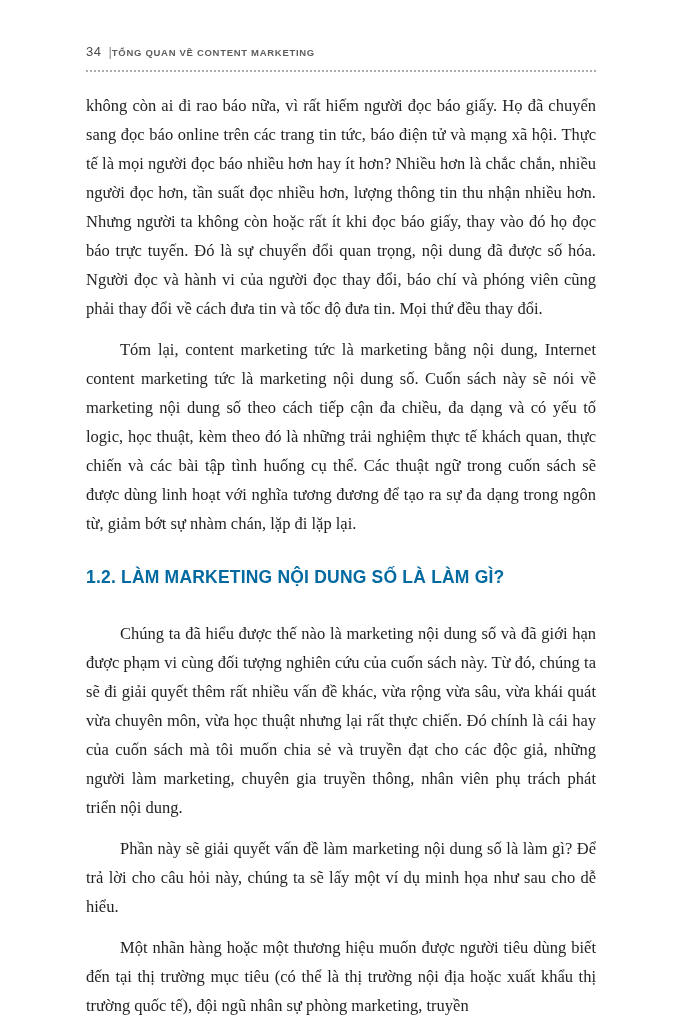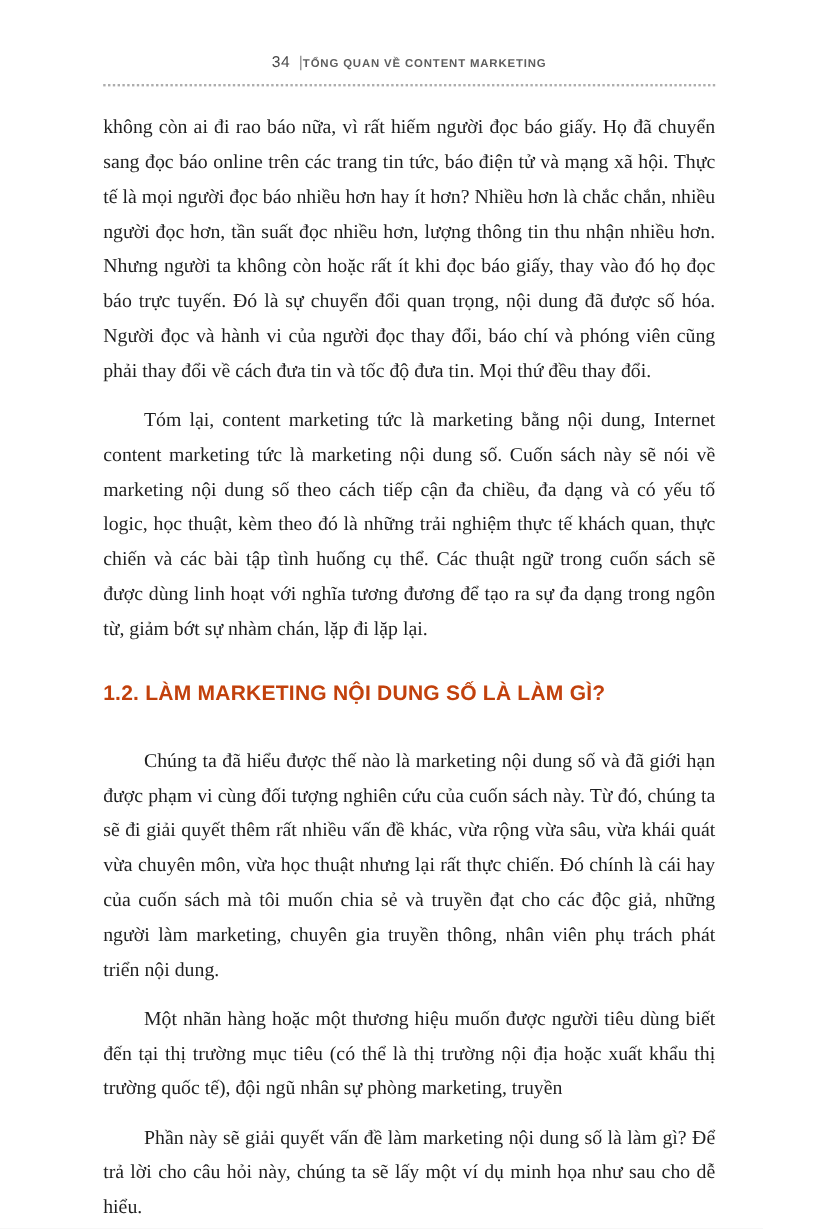--- a/index.html
+++ b/index.html
@@ -13,21 +13,21 @@
     height: 1024px;
     margin: 0 auto;
     background: #ffffff;
     box-sizing: border-box;
     padding: 44px 84px 0 86px;
     overflow: hidden;
     font-family: "Liberation Serif", serif;
   }
   .page-header {
     display: flex;
-    justify-content: center;
+    justify-content: flex-start;
     align-items: baseline;
     font-family: "Liberation Sans", sans-serif;
   }
   .page-number-group {
     display: flex;
     align-items: baseline;
     gap: 7px;
   }
   .page-number {
     font-size: 13px;
@@ -60,21 +60,21 @@
   .body-text p {
     margin: 12px 0 5px 0;
   }
   .body-text p.indent {
     text-indent: 34px;
   }
   .section-heading {
     font-family: "Liberation Sans", sans-serif;
     font-size: 17.5px;
     font-weight: bold;
-    color: #c2410c;
+    color: #0369a1;
     letter-spacing: 0.2px;
     margin: 25px 0 27px 0;
   }
 </style>
 </head>
 <body>
 
 <div class="page">
 
   <div class="page-header">
@@ -90,19 +90,19 @@
   <div class="body-text">
 
     <p>không còn ai đi rao báo nữa, vì rất hiếm người đọc báo giấy. Họ đã chuyển sang đọc báo online trên các trang tin tức, báo điện tử và mạng xã hội. Thực tế là mọi người đọc báo nhiều hơn hay ít hơn? Nhiều hơn là chắc chắn, nhiều người đọc hơn, tần suất đọc nhiều hơn, lượng thông tin thu nhận nhiều hơn. Nhưng người ta không còn hoặc rất ít khi đọc báo giấy, thay vào đó họ đọc báo trực tuyến. Đó là sự chuyển đổi quan trọng, nội dung đã được số hóa. Người đọc và hành vi của người đọc thay đổi, báo chí và phóng viên cũng phải thay đổi về cách đưa tin và tốc độ đưa tin. Mọi thứ đều thay đổi.</p>
 
     <p class="indent">Tóm lại, content marketing tức là marketing bằng nội dung, Internet content marketing tức là marketing nội dung số. Cuốn sách này sẽ nói về marketing nội dung số theo cách tiếp cận đa chiều, đa dạng và có yếu tố logic, học thuật, kèm theo đó là những trải nghiệm thực tế khách quan, thực chiến và các bài tập tình huống cụ thể. Các thuật ngữ trong cuốn sách sẽ được dùng linh hoạt với nghĩa tương đương để tạo ra sự đa dạng trong ngôn từ, giảm bớt sự nhàm chán, lặp đi lặp lại.</p>
 
     <h2 class="section-heading">1.2. LÀM MARKETING NỘI DUNG SỐ LÀ LÀM GÌ?</h2>
 
     <p class="indent">Chúng ta đã hiểu được thế nào là marketing nội dung số và đã giới hạn được phạm vi cùng đối tượng nghiên cứu của cuốn sách này. Từ đó, chúng ta sẽ đi giải quyết thêm rất nhiều vấn đề khác, vừa rộng vừa sâu, vừa khái quát vừa chuyên môn, vừa học thuật nhưng lại rất thực chiến. Đó chính là cái hay của cuốn sách mà tôi muốn chia sẻ và truyền đạt cho các độc giả, những người làm marketing, chuyên gia truyền thông, nhân viên phụ trách phát triển nội dung.</p>
 
+    <p class="indent">Phần này sẽ giải quyết vấn đề làm marketing nội dung số là làm gì? Để trả lời cho câu hỏi này, chúng ta sẽ lấy một ví dụ minh họa như sau cho dễ hiểu.</p>
+
     <p class="indent">Một nhãn hàng hoặc một thương hiệu muốn được người tiêu dùng biết đến tại thị trường mục tiêu (có thể là thị trường nội địa hoặc xuất khẩu thị trường quốc tế), đội ngũ nhân sự phòng marketing, truyền</p>
-
-    <p class="indent">Phần này sẽ giải quyết vấn đề làm marketing nội dung số là làm gì? Để trả lời cho câu hỏi này, chúng ta sẽ lấy một ví dụ minh họa như sau cho dễ hiểu.</p>
 
   </div>
 
 </div>
 
 </body></html>

